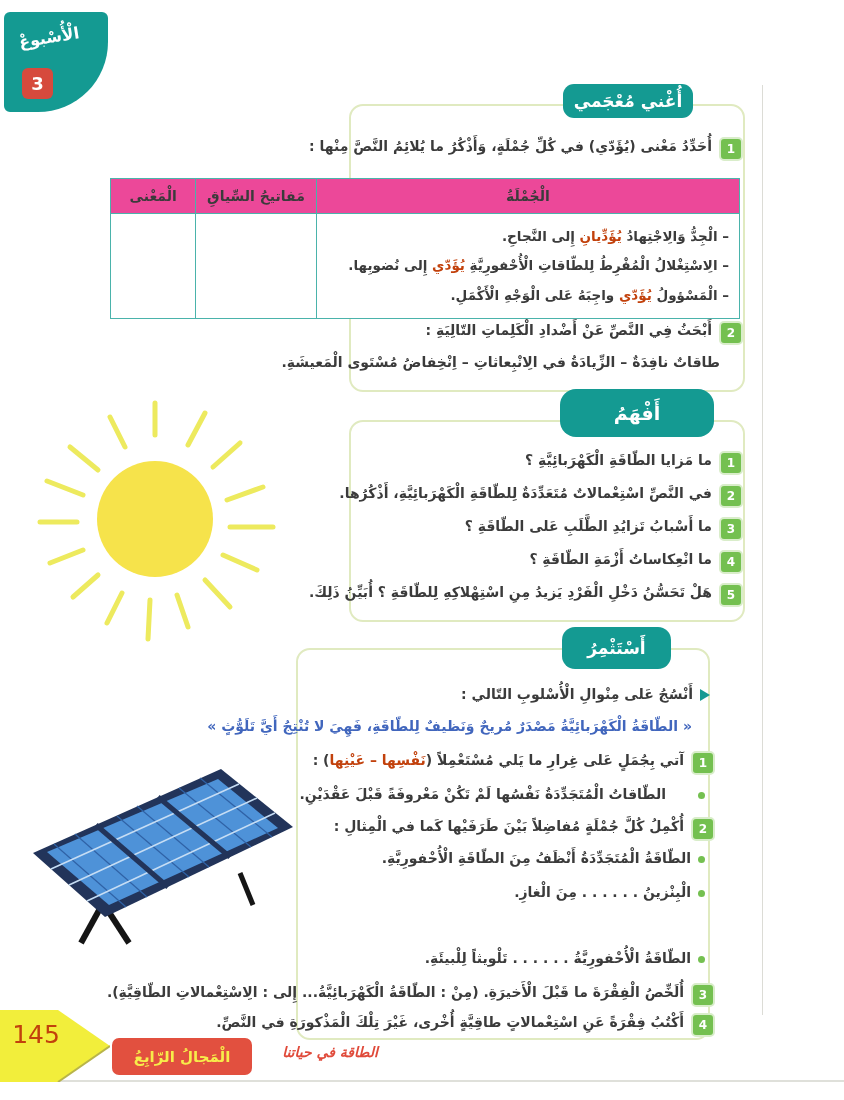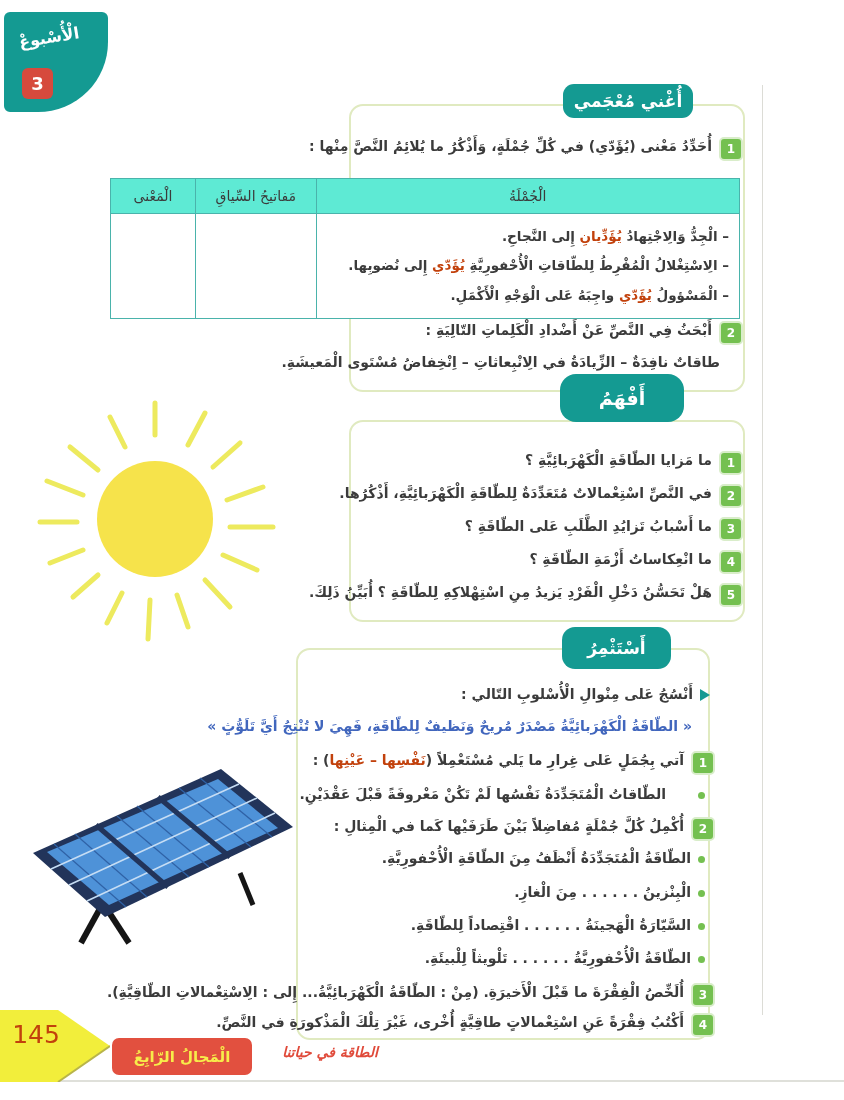--- a/index.html
+++ b/index.html
@@ -25,21 +25,21 @@
   .t{font-size:14px;font-weight:700;line-height:1.5;white-space:nowrap;}
   .hl{color:#c2410c;}
   .dot{width:7px;height:7px;border-radius:50%;background:#74c050;margin-top:8px;flex:0 0 7px;}
   .tri{width:0;height:0;border-top:6px solid transparent;border-bottom:6px solid transparent;
        border-left:10px solid #149a92;margin-top:5px;}
   .quote{color:#4166bd;}
   
   .vtable{position:absolute;left:110px;top:178px;width:630px;border-collapse:collapse;
           direction:rtl;z-index:1;}
   .vtable th,.vtable td{border:1.5px solid #4ab3ab;}
-  .vtable th{background:#5eead4;font-size:14px;font-weight:400;height:32px;color:#3b3b3b;}
+  .vtable th{background:#ec4899;font-size:14px;font-weight:700;height:32px;color:#3b3b3b;}
   .vtable td{background:#fff;vertical-align:middle;}
   .sent-cell{padding:4px 10px;height:96px;}
   .sent{font-size:13.5px;font-weight:700;line-height:2.15;white-space:nowrap;direction:rtl;text-align:right;}
   
   .margin-line{position:absolute;left:762px;top:85px;width:1px;height:930px;background:#dcdcd6;}
   .bottom-edge{position:absolute;left:0;top:1080px;width:844px;height:2px;background:#dfe0da;}
   .illus{position:absolute;z-index:0;}
   
   .page-num-shape{position:absolute;left:0;top:1010px;z-index:1;}
   .page-num{position:absolute;left:6px;top:1020px;width:60px;text-align:center;color:#c2410c;
@@ -98,21 +98,21 @@
 
   <div class="task-row" style="right:101px;top:320px;">
     <span class="num-badge">2</span>
     <span class="t">أَبْحَثُ فِي النَّصِّ عَنْ أَضْدادِ الْكَلِماتِ التّالِيَةِ :</span>
   </div>
   <div class="task-row" style="right:124px;top:352px;">
     <span class="t">طاقاتٌ نافِدَةٌ – الزِّيادَةُ في الِانْبِعاثاتِ – اِنْخِفاضُ مُسْتَوى الْمَعيشَةِ.</span>
   </div>
 
   <div class="sec-box" style="left:349px;top:420px;width:392px;height:198px;"></div>
-  <div class="sec-badge" style="left:560px;top:374px;width:124px;height:48px;border-radius:16px;font-size:19px;">أَفْهَمُ</div>
+  <div class="sec-badge" style="left:560px;top:389px;width:154px;height:48px;border-radius:16px;font-size:19px;">أَفْهَمُ</div>
 
   <div class="task-row" style="right:101px;top:450px;">
     <span class="num-badge">1</span>
     <span class="t">ما مَزايا الطّاقَةِ الْكَهْرَبائِيَّةِ ؟</span>
   </div>
   <div class="task-row" style="right:101px;top:483px;">
     <span class="num-badge">2</span>
     <span class="t">في النَّصِّ اسْتِعْمالاتٌ مُتَعَدِّدَةٌ لِلطّاقَةِ الْكَهْرَبائِيَّةِ، أَذْكُرُها.</span>
   </div>
   <div class="task-row" style="right:101px;top:516px;">
@@ -152,24 +152,20 @@
     <span class="num-badge">2</span>
     <span class="t">أُكْمِلُ كُلَّ جُمْلَةٍ مُفاضِلاً بَيْنَ طَرَفَيْها كَما في الْمِثالِ :</span>
   </div>
   <div class="task-row" style="right:139px;top:848px;">
     <span class="dot"></span>
     <span class="t">الطّاقَةُ الْمُتَجَدِّدَةُ أَنْظَفُ مِنَ الطّاقَةِ الْأُحْفورِيَّةِ.</span>
   </div>
   <div class="task-row" style="right:139px;top:882px;">
     <span class="dot"></span>
     <span class="t">الْبِنْزينُ . . . . . . مِنَ الْغازِ.</span>
-  </div>
-  <div class="task-row" style="right:139px;top:915px;">
-    <span class="dot"></span>
-    <span class="t">السَّيّارَةُ الْهَجينَةُ . . . . . . اقْتِصاداً لِلطّاقَةِ.</span>
   </div>
   <div class="task-row" style="right:139px;top:948px;">
     <span class="dot"></span>
     <span class="t">الطّاقَةُ الْأُحْفورِيَّةُ . . . . . . تَلْويثاً لِلْبيئَةِ.</span>
   </div>
 
   <div class="task-row" style="right:129px;top:982px;">
     <span class="num-badge">3</span>
     <span class="t">أُلَخِّصُ الْفِقْرَةَ ما قَبْلَ الْأَخيرَةِ. (مِنْ : الطّاقَةُ الْكَهْرَبائِيَّةُ... إِلى : الِاسْتِعْمالاتِ الطّاقِيَّةِ).</span>
   </div>

